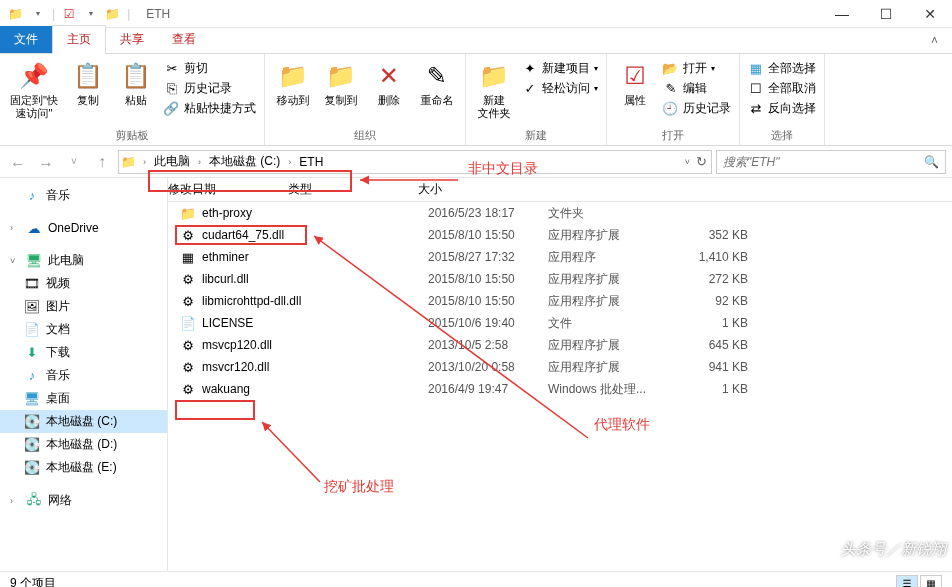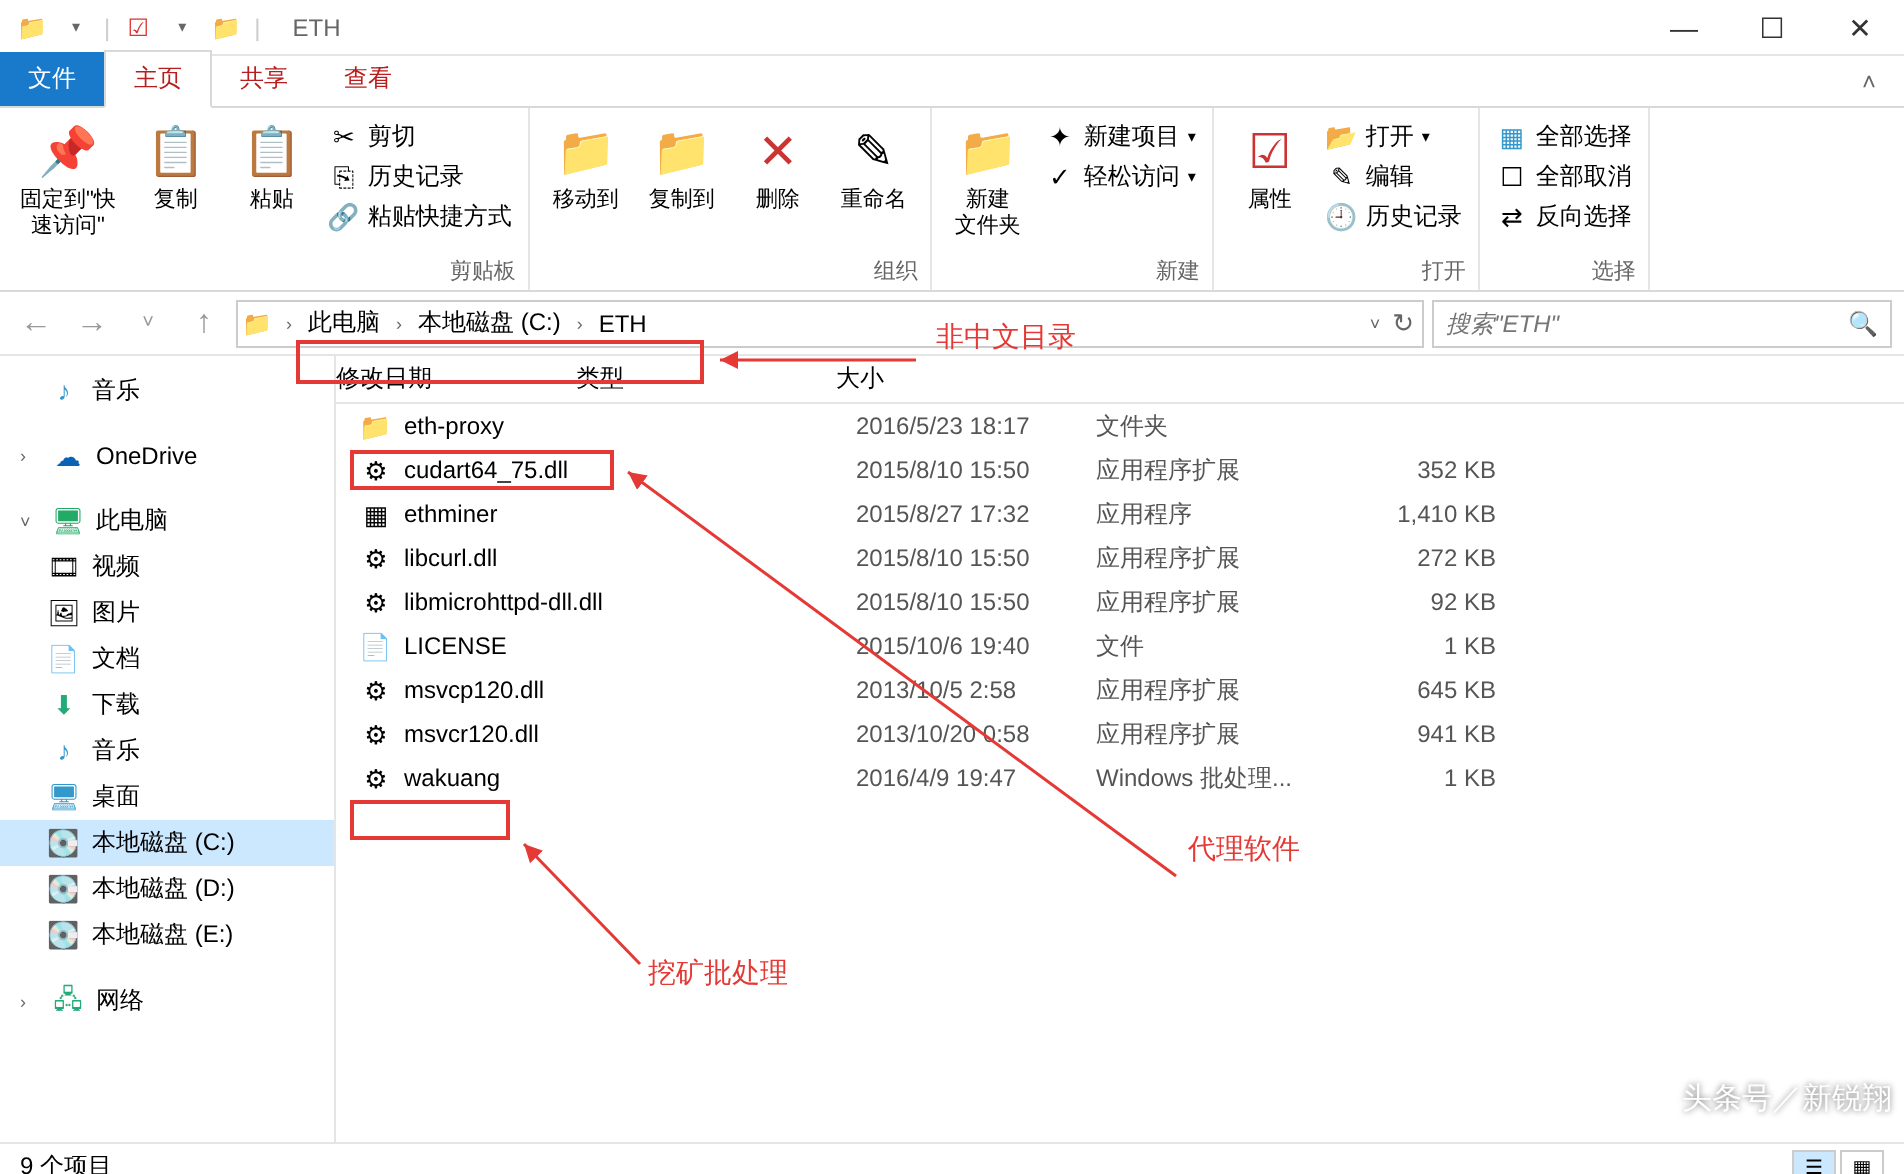--- a/index.html
+++ b/index.html
@@ -11,21 +11,21 @@
 .winbtns{display:flex}
 .winbtn{width:44px;height:28px;display:flex;align-items:center;justify-content:center;font-size:14px;color:#333}
 .winbtn.close{color:#333}
 .tabs{height:26px;display:flex;align-items:flex-end;background:#fff;border-bottom:1px solid #d9d9d9}
 .tab{padding:5px 14px;font-size:12px;color:#b91c1c}
 .tab.file{background:#1979ca;color:#fff}
 .tab.active{border:1px solid #d9d9d9;border-bottom:1px solid #fff;background:#fff;margin-bottom:-1px}
 .ribbon{height:92px;background:#fff;border-bottom:1px solid #d9d9d9;display:flex}
 .rgroup{border-right:1px solid #e5e5e5;padding:4px 6px 2px;display:flex;flex-direction:column}
 .rgroup .gbody{flex:1;display:flex;align-items:flex-start;gap:4px}
-.rgroup .glabel{text-align:right;color:#666;font-size:11px;padding-top:2px}
+.rgroup .glabel{text-align:center;color:#666;font-size:11px;padding-top:2px}
 .rbtn{display:flex;flex-direction:column;align-items:center;justify-content:flex-start;padding:2px 4px;min-width:44px;gap:2px}
 .rbtn .ric{width:32px;height:32px;display:flex;align-items:center;justify-content:center;font-size:24px}
 .rbtn .rlbl{font-size:11px;text-align:center;line-height:13px}
 .rlist{display:flex;flex-direction:column;gap:3px;padding:2px 2px}
 .rlist .ritem{display:flex;align-items:center;gap:4px;font-size:11px;white-space:nowrap}
 .rlist .ritem .sic{width:16px;height:16px;display:flex;align-items:center;justify-content:center;font-size:13px}
 .addrrow{height:32px;display:flex;align-items:center;gap:4px;padding:2px 6px;background:#fff;border-bottom:1px solid #e5e5e5}
 .navarrow{width:24px;height:24px;display:flex;align-items:center;justify-content:center;color:#999;font-size:16px}
 .addrbox{flex:1;height:24px;border:1px solid #ccc;display:flex;align-items:center;padding:0 2px;gap:2px}
 .addrbox .seg{padding:2px 4px;font-size:12px}
@@ -52,21 +52,21 @@
 .filerow .ftype{width:130px;color:#555}
 .filerow .fsize{width:90px;text-align:right;padding-right:20px;color:#555}
 .statusbar{height:24px;border-top:1px solid #e5e5e5;display:flex;align-items:center;padding:0 10px;font-size:12px;color:#555;justify-content:space-between}
 .statusbar .viewbtns{display:flex;gap:2px}
 .statusbar .vb{width:22px;height:18px;border:1px solid #ccc;display:flex;align-items:center;justify-content:center;font-size:10px}
 .statusbar .vb.active{background:#cce8ff}
 
 .redbox{position:absolute;border:2px solid #e53935;pointer-events:none}
 .redtext{position:absolute;color:#e53935;font-size:14px;pointer-events:none}
 svg.anno{position:absolute;pointer-events:none}
-.watermark{position:absolute;right:6px;bottom:28px;color:#fff;font-size:15px;text-shadow:0 0 3px rgba(0,0,0,.6);font-family:"KaiTi","STKaiti",serif}
+.watermark{position:absolute;right:6px;bottom:28px;color:#fff;font-size:15px;font-style:italic;text-shadow:0 0 3px rgba(0,0,0,.6);font-family:"KaiTi","STKaiti",serif}
 </style>
 </head>
 <body>
 
 <div class="titlebar">
   <div class="qat">
     <span class="ico">📁</span>
     <span class="ico" style="font-size:8px;color:#666">▾</span>
     <span style="color:#ccc">|</span>
     <span class="ico" style="color:#d33">☑</span>

